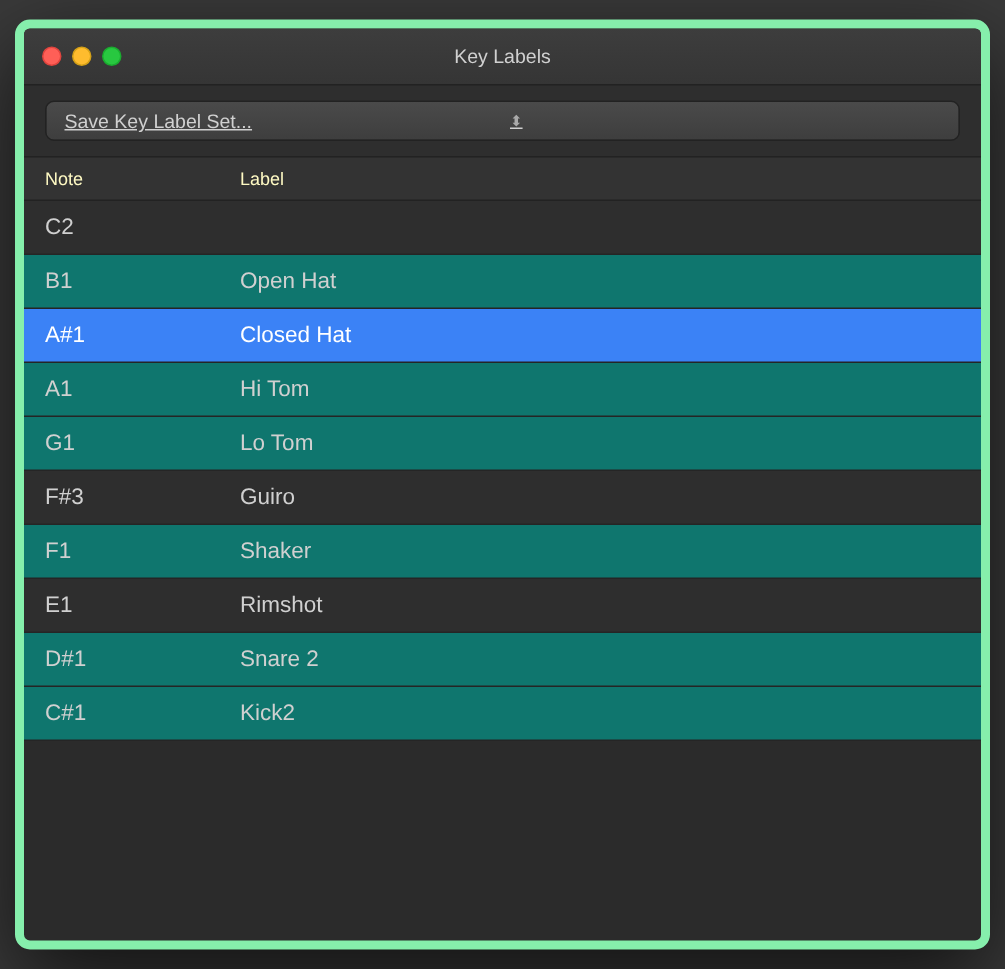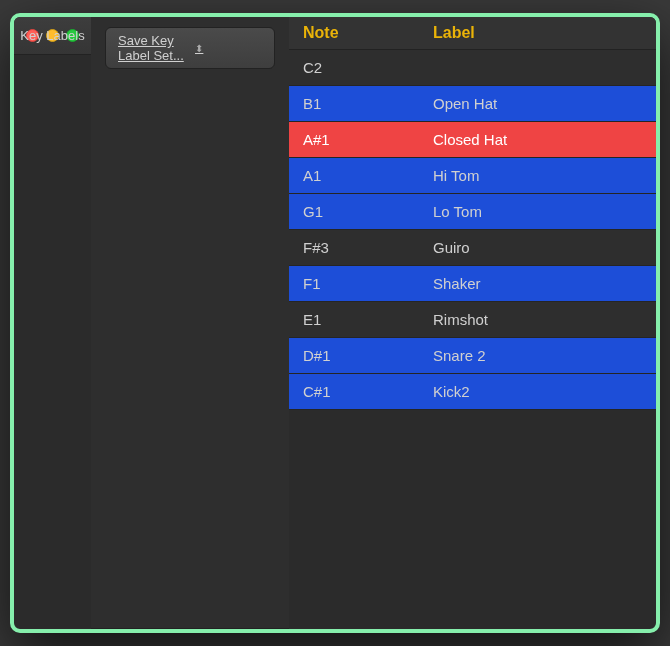--- a/index.html
+++ b/index.html
@@ -19,22 +19,22 @@
     }
 
     .window {
       width: 650px;
       height: 620px;
       background: #2b2b2b;
       border-radius: 10px;
       overflow: hidden;
       box-shadow: 0 20px 60px rgba(0,0,0,0.7);
       display: flex;
-      flex-direction: row;
-      border: 4px solid #86efac;
+      flex-direction: column;
+      border: 6px solid #86efac;
     }
 
     .titlebar {
       background: linear-gradient(to bottom, #3d3d3d, #353535);
       height: 38px;
       display: flex;
       align-items: center;
       padding: 0 12px;
       position: relative;
       border-bottom: 1px solid #222;
@@ -119,23 +119,23 @@
 
     .table-header {
       display: flex;
       background: #333;
       border-bottom: 1px solid #222;
       flex-shrink: 0;
     }
 
     .table-header-cell {
       padding: 7px 14px;
-      color: #eab308;
-      font-size: 16px;
-      font-weight: 700;
+      color: #fef9c3;
+      font-size: 12px;
+      font-weight: 400;
     }
 
     .col-note {
       width: 130px;
       flex-shrink: 0;
     }
 
     .col-label {
       flex: 1;
     }
@@ -158,29 +158,29 @@
       border-radius: 4px;
     }
 
     .table-row {
       display: flex;
       border-bottom: 1px solid #252525;
       cursor: pointer;
     }
 
     .table-row.selected {
-      background: #ef4444;
+      background: #3b82f6;
     }
 
     .table-row.even:not(.selected) {
       background: #2e2e2e;
     }
 
     .table-row.odd:not(.selected) {
-      background: #1d4ed8;
+      background: #0f766e;
     }
 
     .table-cell {
       padding: 9px 14px;
       color: #d0d0d0;
       font-size: 15px;
     }
 
     .table-row.selected .table-cell {
       color: #ffffff;

